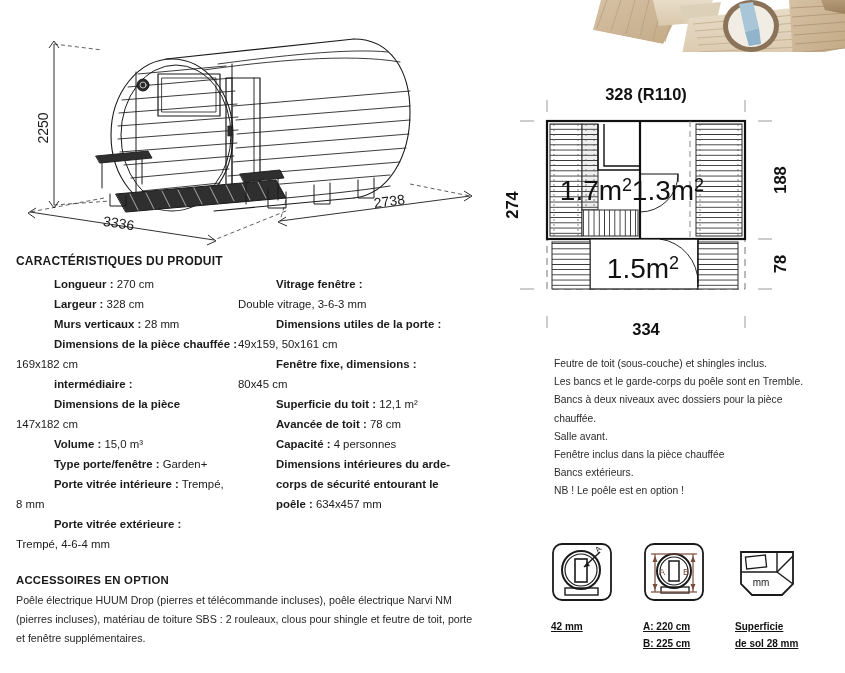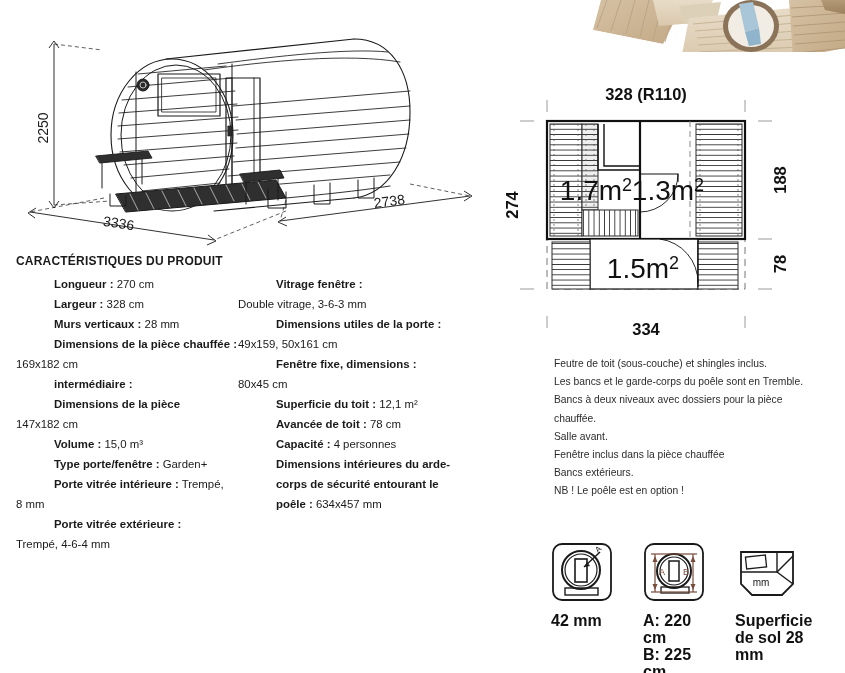--- a/index.html
+++ b/index.html
@@ -99,25 +99,26 @@
     left: 551px; top: 542px; width: 294px;
     display: flex;
     gap: 18px;
   }
   .badge { width: 74px; }
   .badge-art {
     width: 66px; height: 62px;
   }
   .badge-art svg { display: block; }
   .badge-label {
-    font-size: 16px;
+    font-size: 10px;
     font-weight: bold;
     line-height: 17px;
-    margin-top: 8px;
+    margin-top: 14px;
     color: #111;
+    text-decoration: underline;
   }
 </style>
 </head>
 <body>
 
 <div class="page">
 
   <div class="photo-crop">
     <svg width="252" height="60" viewBox="0 0 252 60">
       <defs>
@@ -327,20 +328,22 @@
         <div class="spec-line"><b>Avancée de toit :</b> <span class="val">78 cm</span></div>
         <div class="spec-line"><b>Capacité :</b> <span class="val">4 personnes</span></div>
         <div class="spec-line"><b>Dimensions intérieures du arde-</b></div>
         <div class="spec-line"><b>corps de sécurité entourant le</b></div>
         <div class="spec-line"><b>poêle :</b> <span class="val">634x457 mm</span></div>
       </div>
     </div>
   </div>
 
   <div class="accessories">
+    <div class="acc-heading">ACCESSOIRES EN OPTION</div>
+    <div class="acc-body">Poêle électrique HUUM Drop (pierres et télécommande incluses), poêle électrique Narvi NM (pierres incluses), matériau de toiture SBS : 2 rouleaux, clous pour shingle et feutre de toit, porte et fenêtre supplémentaires.</div>
   </div>
 
   <div class="floorplan">
     <svg width="345" height="270" viewBox="0 0 345 270">
       <defs>
         <pattern id="benchH" width="6" height="5.2" patternUnits="userSpaceOnUse">
           <rect width="6" height="5.2" fill="#ffffff"></rect>
           <line x1="0" y1="0.4" x2="6" y2="0.4" stroke="#2a2a2a" stroke-width="0.9"></line>
         </pattern>
         <pattern id="benchH2" width="6" height="5.2" patternUnits="userSpaceOnUse">

